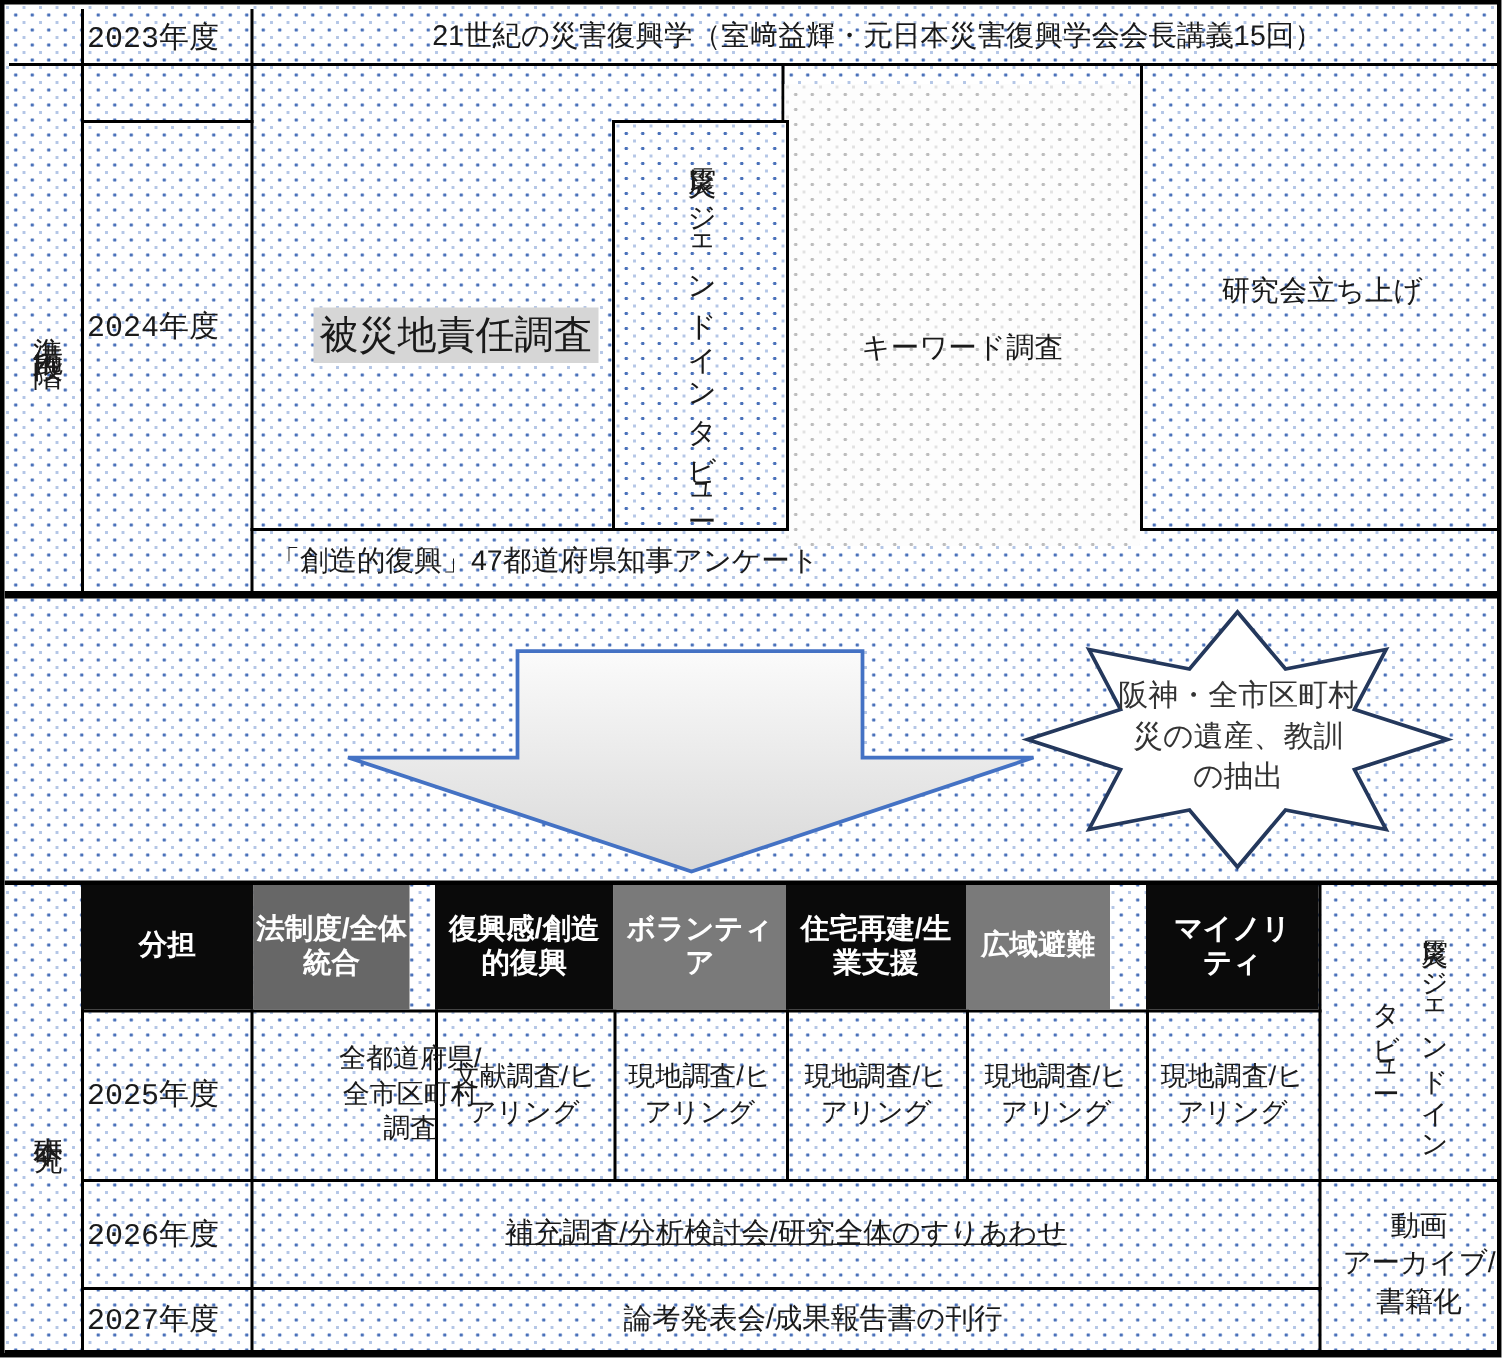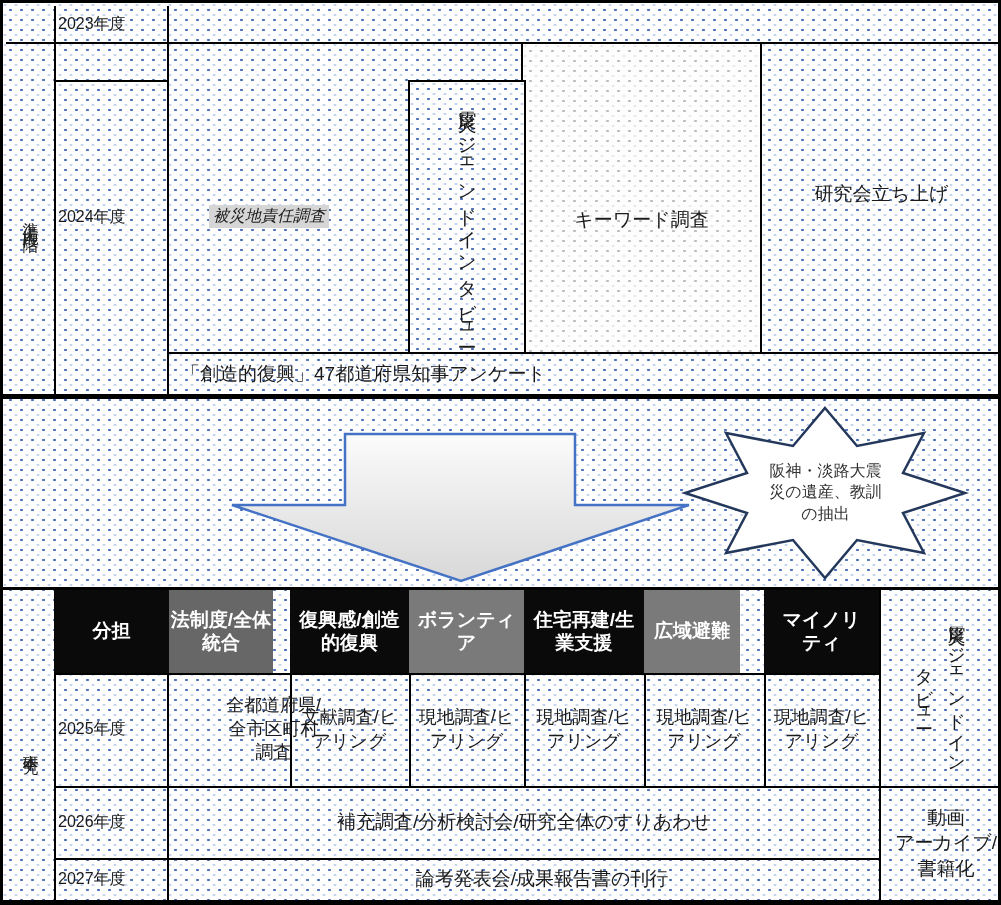--- a/index.html
+++ b/index.html
@@ -25,33 +25,34 @@
   .ws{white-space:pre-line;}
   .vtxt{writing-mode:vertical-rl;text-orientation:mixed;text-align:center;height:100%;}
   .vwrap{display:flex;align-items:center;justify-content:center;}
   .graydots{
     background-color:#fdfdfd;
     background-image:
       radial-gradient(#bdbdbd 1.1px, transparent 1.4px),
       radial-gradient(#e2e2e2 1px, transparent 1.3px);
     background-size:11px 10px,11px 10px;
     background-position:2px 2px,7.5px 7px;
+    margin-top:12px;
   }
   .bluedots{
     background-color:#ffffff;
     background-image:
       radial-gradient(#4a71ba 1.1px, transparent 1.4px),
       radial-gradient(#b4c6e6 1px, transparent 1.3px);
     background-size:11px 10px,11px 10px;
     background-position:2px 2px,7.5px 7px;
   }
   .hdr{position:absolute;display:flex;align-items:center;justify-content:center;text-align:center;
        color:#fff;font-weight:bold;font-size:19px;line-height:1.18;top:587px;height:83px;}
   .hilite{display:inline-block;padding:1px 4px;}
-  .f19{font-size:19px;} .f20{font-size:16px;} .f21{font-size:16px;font-style:italic;} .f18{font-size:18px;}
+  .f19{font-size:19px;} .f20{font-size:20px;font-family:Liberation Mono, monospace;} .f21{font-size:26px;} .f18{font-size:18px;}
 </style>
 </head>
 <body>
 
 <div id="canvas">
 
   <div class="vl" style="left:51px;top:3px;height:388px;"></div>
   <div class="vl" style="left:164px;top:3px;height:388px;"></div>
   <div class="hl" style="left:3px;top:39px;width:995px;"></div>
   <div class="hl" style="left:51px;top:77px;width:115px;"></div>
@@ -60,20 +61,23 @@
   <div class="hl" style="left:164px;top:349px;width:834px;"></div>
 
   <div class="bar" style="top:391px;height:5px;"></div>
   <div class="bar" style="top:584px;height:3px;"></div>
   <div class="bar" style="top:897px;height:8px;"></div>
 
   <div class="cell left f20" style="left:55px;top:3px;width:109px;height:36px;">
     <span>2023年度</span>
   </div>
 
+  <div class="cell f19" style="left:166px;top:3px;width:832px;height:36px;">
+    <span>21世紀の災害復興学（室﨑益輝・元日本災害復興学会会長講義15回）</span>
+  </div>
 
   <div class="vwrap abs" style="left:3px;top:41px;width:48px;height:350px;">
     <span class="vtxt f20" style="letter-spacing:5px;height:100%;">準備段階</span>
   </div>
 
   <div class="cell left f20" style="left:55px;top:79px;width:109px;height:270px;">
     <span>2024年度</span>
   </div>
 
   <div class="abs f21" style="left:206px;top:202px;">
@@ -103,21 +107,21 @@
         <stop offset="1" stop-color="#d8d8d8"></stop>
       </linearGradient>
     </defs>
     <polygon points="122,6 352,6 352,77 466,77 238,153 9,77 122,77" fill="url(#agrad)" stroke="#4472c4" stroke-width="2.5"></polygon>
   </svg>
 
   <svg class="abs" style="left:675px;top:400px;" width="295" height="180" viewBox="0 0 295 180">
     <polygon points="147,5 179,43 246,30 225,70 287,90 225,110 246,150 179,137 147,175 115,137 48,150 69,110 7,90 69,70 48,30 115,43" fill="#ffffff" stroke="#24385c" stroke-width="2.5"></polygon>
   </svg>
   <div class="cell ws f20" style="left:700px;top:428px;width:245px;height:122px;line-height:1.35;color:#333;">
-    <span class="ws">阪神・淡路大震
+    <span class="ws">阪神・全市区町村
 災の遺産、教訓
 の抽出</span>
   </div>
 
   <div class="vl" style="left:51px;top:587px;height:310px;"></div>
   <div class="vl" style="left:876px;top:587px;height:310px;"></div>
   <div class="hl" style="left:51px;top:670px;width:827px;"></div>
   <div class="hl" style="left:51px;top:783px;width:947px;"></div>
   <div class="hl" style="left:51px;top:855px;width:827px;"></div>
   <div class="vl" style="left:164px;top:670px;height:227px;"></div>
@@ -173,21 +177,21 @@
   </div>
   <div class="cell ws f18" style="left:641px;top:672px;width:120px;height:109px;line-height:1.3;">
     <span class="ws">現地調査/ヒ
 アリング</span>
   </div>
   <div class="cell ws f18" style="left:761px;top:672px;width:115px;height:109px;line-height:1.3;">
     <span class="ws">現地調査/ヒ
 アリング</span>
   </div>
 
-  <div class="cell f19" style="left:166px;top:785px;width:710px;height:68px;">
+  <div class="cell f19" style="left:166px;top:785px;width:710px;height:68px;text-decoration:underline;">
     <span>補充調査/分析検討会/研究全体のすりあわせ</span>
   </div>
   <div class="cell f19" style="left:166px;top:857px;width:710px;height:38px;padding-left:36px;">
     <span>論考発表会/成果報告書の刊行</span>
   </div>
 
   <div class="vwrap abs" style="left:878px;top:589px;width:118px;height:192px;">
     <span class="vtxt ws f18" style="letter-spacing:1px;line-height:1.8;">震災レジェンドイン
 タビュー</span>
   </div>

